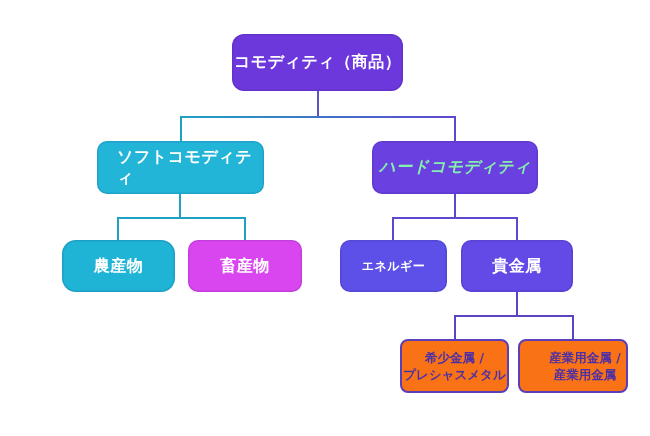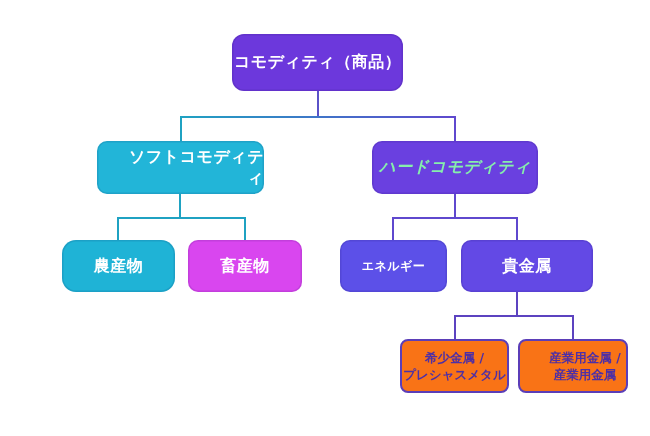--- a/index.html
+++ b/index.html
@@ -12,33 +12,33 @@
   }
   svg.connectors { position:absolute; left:0; top:0; width:650px; height:436px; }
   .node {
     position:absolute;
     display:flex; align-items:center; justify-content:center;
     font-weight:700;
     color:#ffffff;
     border-radius:10px;
     letter-spacing:0.5px;
     box-shadow: inset 0 0 0 1.5px rgba(10,0,60,0.10);
-    text-align:right;
+    text-align:left;
     box-sizing:border-box;
   }
   
   .n-root      { left:232px; top:34px;  width:171px; height:57px; font-size:16px; border-radius:12px; }
   
   .n-soft      { left:97px;  top:141px; width:167px; height:53px; font-size:16px;padding-left:20px; }
   .n-hard      { left:372px; top:141px; width:166px; height:53px; font-size:16px; }
   
   .n-agri      { left:62px;  top:240px; width:113px; height:52px; font-size:16px; }
   .n-livestock { left:188px; top:240px; width:114px; height:52px; font-size:16px; }
   .n-energy    { left:340px; top:240px; width:107px; height:52px; font-size:12px; }
-  .n-precious  { left:461px; top:240px; width:132px; height:52px; font-size:16px; }
+  .n-precious  { left:461px; top:240px; width:112px; height:52px; font-size:16px; }
   
   .node.outline {
     flex-direction:column;
     background:#f97316;
     border:2px solid;
     border-radius:8px;
     font-size:12.5px;
     line-height:1.4;
     letter-spacing:0;
     box-shadow:none;

